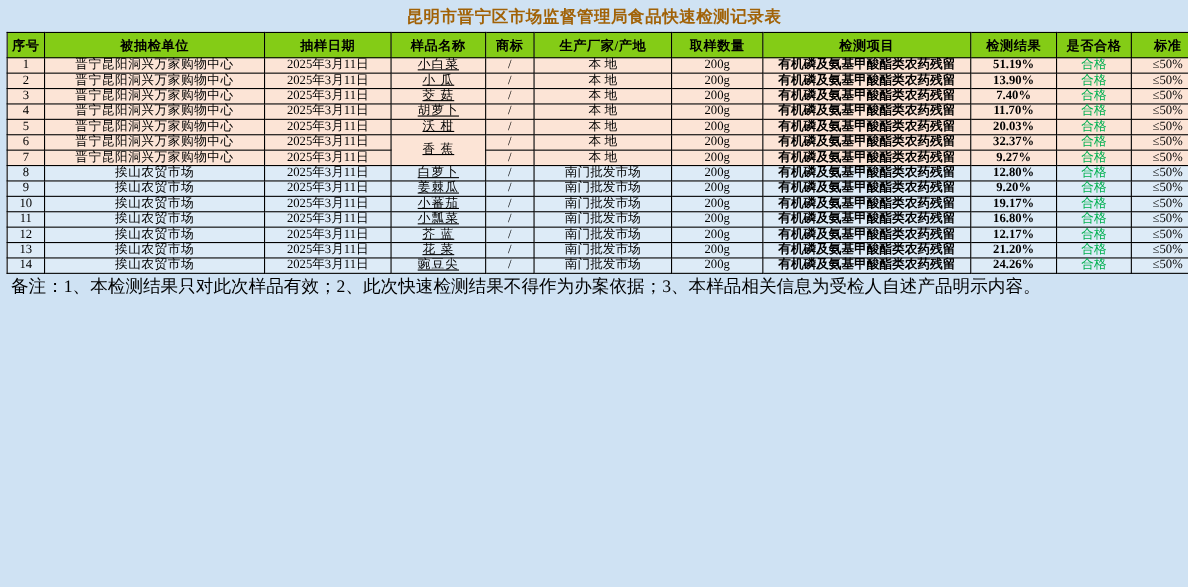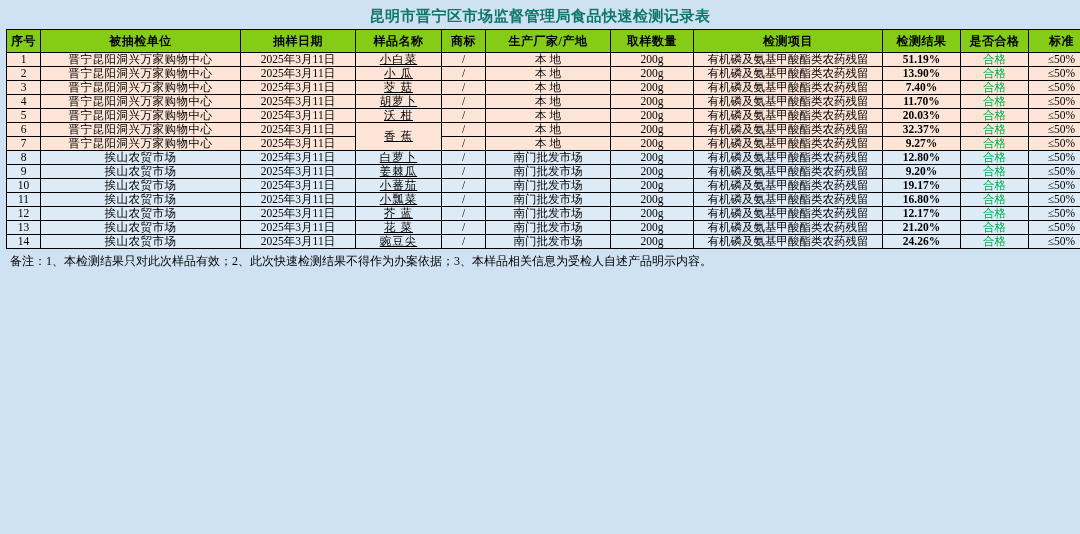--- a/index.html
+++ b/index.html
@@ -18,21 +18,21 @@
     width: 1080px;
     height: 534px;
     background: #cfe2f3;
     box-sizing: border-box;
     padding: 4px 6px 0 6px;
   }
   .doc-title {
     text-align: center;
     font-size: 15px;
     font-weight: bold;
-    color: #0f766e;
+    color: #a16207;
     letter-spacing: 0.5px;
     line-height: 20px;
     padding: 2px 0 3px 0;
     font-family: "Liberation Serif", "DejaVu Serif", serif;
   }
   table.report {
     border-collapse: collapse;
     width: 1068px;
     table-layout: fixed;
     background: #ffffff;
@@ -54,39 +54,39 @@
     letter-spacing: 0.5px;
   }
   td.idx { font-weight: normal; }
   tr.grp-a td { background: #fce4d6; }
   tr.grp-b td { background: #ddebf7; }
   td.item-merged {
     vertical-align: middle;
     margin-top: 12px;
   }
   td.project {
-    font-weight: normal;
+    font-weight: bold;
     font-size: 11px;
     line-height: 12.5px;
     letter-spacing: 0px;
   }
   td.result {
     font-weight: bold;
   }
   td.pass {
     color: #00b050;
     font-weight: normal;
   }
   td.std {
     font-weight: normal;
   }
   td.unit-name { letter-spacing: 0.5px; }
   td.sample { letter-spacing: 1px; text-decoration: underline; }
   .footnote {
-    font-size: 12px;
+    font-size: 16px;
     color: #000000;
     padding: 4px 4px 0 4px;
     line-height: 16px;
     font-family: "Liberation Serif", "DejaVu Serif", serif;
   }
   
   col.c-idx     { width: 34px; }
   col.c-unit    { width: 200px; }
   col.c-date    { width: 115px; }
   col.c-sample  { width: 86px; }

